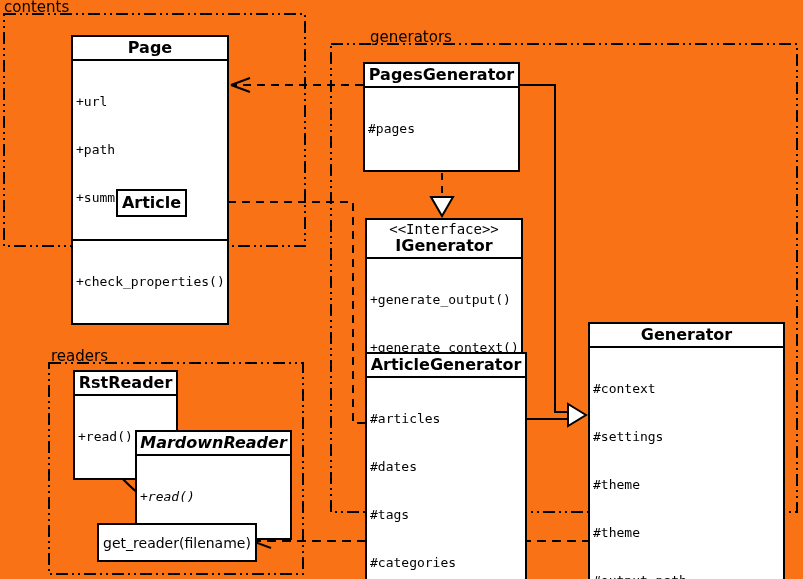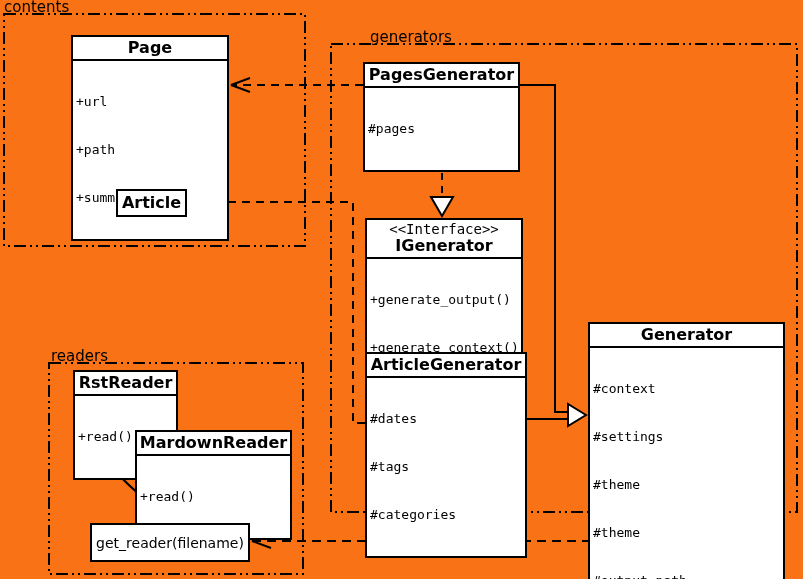--- a/index.html
+++ b/index.html
@@ -10,21 +10,21 @@
   .cls{position:absolute;background:#ffffff;border:2px solid #000;box-sizing:border-box;}
   .cls .title{font-weight:bold;font-size:16px;line-height:18px;text-align:center;padding:2px 1px;
               font-family:"DejaVu Sans",sans-serif;}
   .cls .stereo{display:block;font-family:"DejaVu Sans Mono",monospace;font-weight:normal;
                font-size:14px;line-height:15px;}
   .rows{border-top:2px solid #000;padding:1px 3px;font-family:"DejaVu Sans Mono",monospace;
         font-size:13px;line-height:16px;white-space:pre;}
   .plain{display:flex;align-items:center;justify-content:center;}
   .fnbox{position:absolute;background:#fff;border:2px solid #000;box-sizing:border-box;
          display:flex;align-items:center;justify-content:center;font-size:14px;
-         font-family:"DejaVu Sans",sans-serif;}
+         font-family:"DejaVu Sans",sans-serif;margin-left:7px;}
 </style>
 </head>
 <body>
 
 <div class="stage">
 
   <svg class="wires" width="803" height="579" viewBox="0 0 803 579">
 
     <rect x="4" y="14" width="301" height="232" fill="none" stroke="#000" stroke-width="2" stroke-dasharray="12 4 2 4 2 4"></rect>
     <rect x="331" y="44" width="466" height="468" fill="none" stroke="#000" stroke-width="2" stroke-dasharray="12 4 2 4 2 4"></rect>
@@ -81,20 +81,23 @@
   <div class="pkg-label" style="left:350px;top:30px;margin-left:20px;">generators</div>
   <div class="pkg-label" style="left:51px;top:349px;">readers</div>
 
   <div class="cls" style="left:71px;top:35px;width:158px;">
     <div class="title">Page</div>
     <div class="rows">
       <div>+url</div>
       <div>+path</div>
       <div>+summary</div>
     </div>
+    <div class="rows">
+      <div>+check_properties()</div>
+    </div>
   </div>
 
   <div class="cls plain" style="left:116px;top:189px;width:71px;height:28px;">
     <div class="title" style="padding:0;">Article</div>
   </div>
 
   <div class="cls" style="left:363px;top:62px;width:157px;">
     <div class="title">PagesGenerator</div>
     <div class="rows">
       <div>#pages</div>
@@ -108,20 +111,21 @@
     </div>
     <div class="rows">
       <div>+generate_output()</div>
       <div>+generate_context()</div>
     </div>
   </div>
 
   <div class="cls" style="left:365px;top:352px;width:162px;">
     <div class="title">ArticleGenerator</div>
     <div class="rows">
+      <div>#articles</div>
       <div>#dates</div>
       <div>#tags</div>
       <div>#categories</div>
     </div>
 
   </div>
 
   <div class="cls" style="left:588px;top:322px;width:197px;">
     <div class="title">Generator</div>
     <div class="rows">
@@ -135,21 +139,21 @@
 
   </div>
 
   <div class="cls" style="left:73px;top:370px;width:105px;">
     <div class="title">RstReader</div>
     <div class="rows">
       <div>+read()</div>
     </div>
   </div>
 
-  <div class="cls" style="left:135px;top:430px;width:157px;">
+  <div class="cls" style="left:135px;top:430px;width:157px;font-style:italic;">
     <div class="title">MardownReader</div>
     <div class="rows">
       <div>+read()</div>
     </div>
   </div>
 
   <div class="fnbox" style="left:90px;top:523px;width:160px;height:39px;">
     <span>get_reader(filename)</span>
   </div>
 

